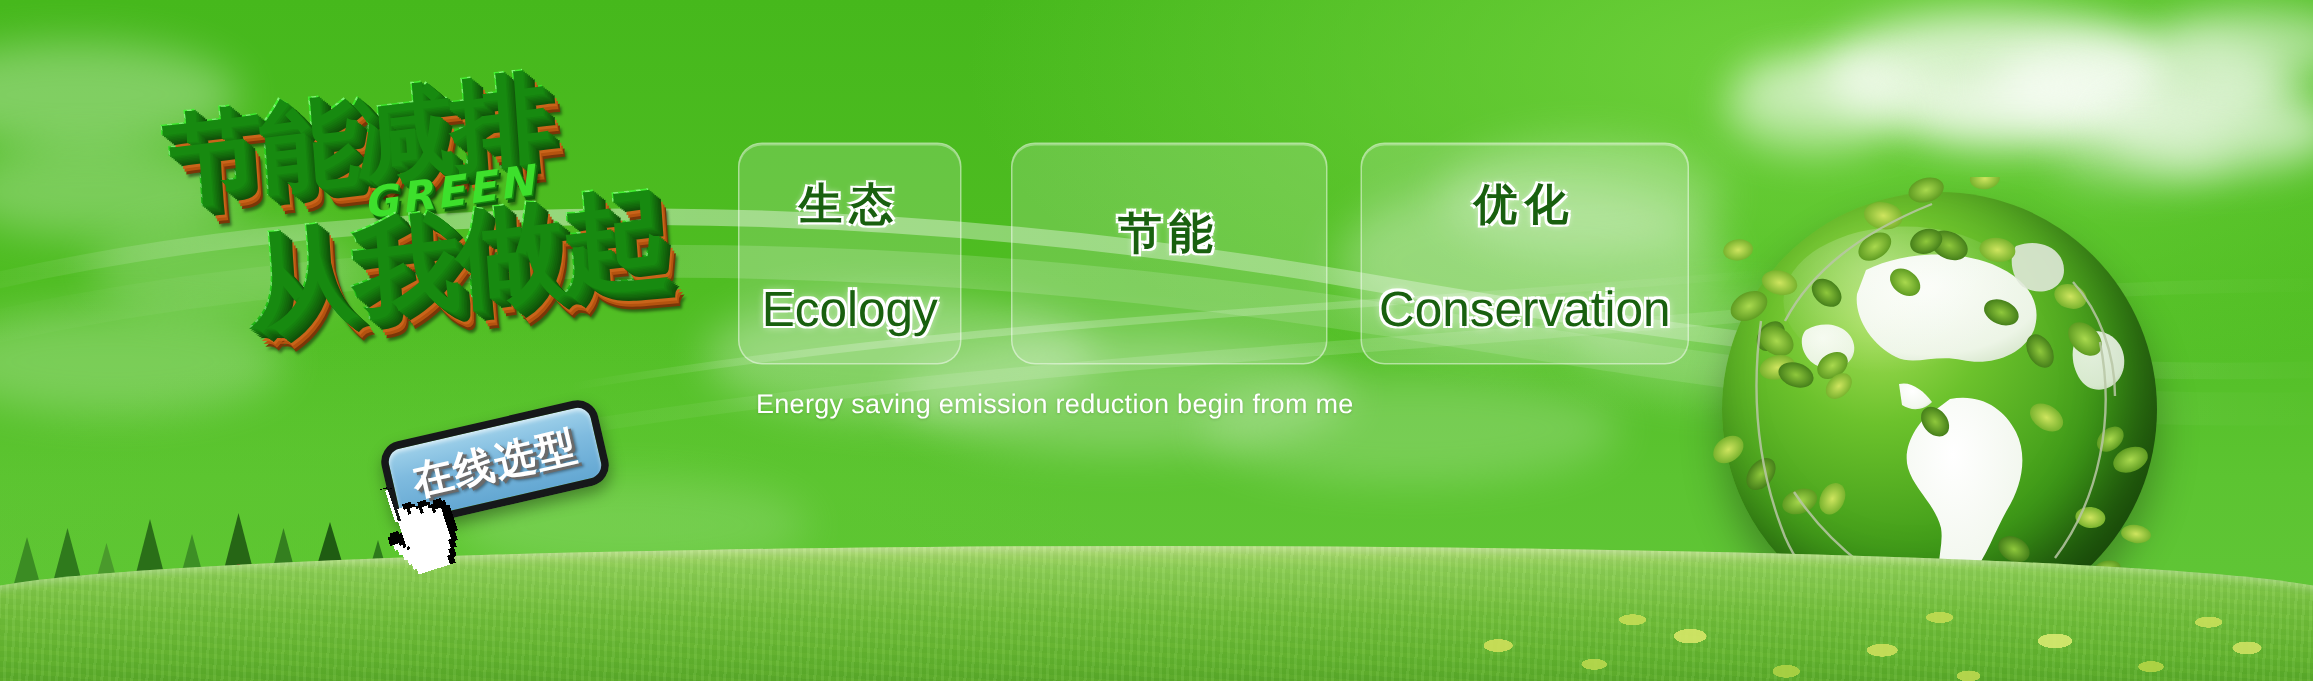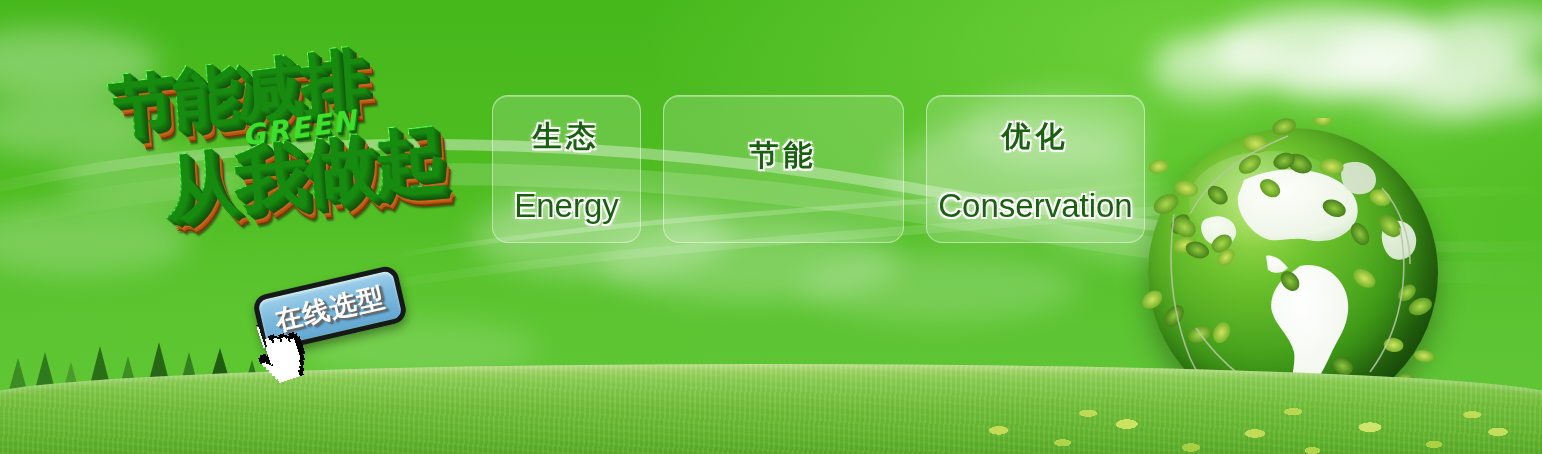--- a/index.html
+++ b/index.html
@@ -194,21 +194,21 @@
     border-radius:16px;
     background:rgba(255,255,255,.16);
     border:1px solid rgba(255,255,255,.45);
     box-shadow:inset 0 1px 0 rgba(255,255,255,.35);
     display:flex; flex-direction:column;
     align-items:center; justify-content:center;
     padding:10px 0 6px;
     cursor:pointer;
   }
   .fbox:nth-child(1){ width:149px;text-align:right; }
-  .fbox:nth-child(2){ width:241px; }
+  .fbox:nth-child(2){ width:211px;margin-left:11px; }
   .fbox:nth-child(3){ width:219px; }
 
   .f-cn{
     font-family:"DejaVu Sans", sans-serif;
     font-size:29px; font-weight:bold;
     color:#19600f; letter-spacing:5px;
     margin-bottom:30px;
     text-shadow:
       -1.6px -1.6px 0 #fff, 1.6px -1.6px 0 #fff,
       -1.6px 1.6px 0 #fff, 1.6px 1.6px 0 #fff,
@@ -468,25 +468,26 @@
       <g transform="rotate(-18 20 19)">
         <path d="M12 2 h3 v1 h1 v10 h1 v-3 h1 v-1 h3 v1 h1 v1 h1 v-1 h3 v1 h1 v1 h1 v-1 h3 v1 h1 v2 h1 v9 h-1 v3 h-1 v2 h-1 v3 h-1 v2 h-13 v-2 h-1 v-2 h-1 v-2 h-1 v-2 h-1 v-2 h-1 v-2 h-1 v-3 h1 v-1 h3 v1 h1 v1 h1 v-16 h1 z" fill="#000000"></path>
         <path d="M13 3 h1 v11 h2 v-4 h2 v1 h1 v2 h1 v-2 h2 v1 h1 v2 h1 v-2 h2 v1 h1 v2 h1 v-1 h2 v11 h-1 v3 h-1 v2 h-1 v3 h-11 v-2 h-1 v-2 h-1 v-2 h-1 v-2 h-1 v-2 h-1 v-2 h2 v1 h1 v1 h1 v1 h1 v-1 h-1 v-20 z" fill="#ffffff"></path>
       </g>
     </svg>
   </div>
 
   <div class="features">
     <div class="fbox">
       <div class="f-cn">生态</div>
-      <div class="f-en">Energy</div>
+      <div class="f-en">Ecology</div>
     </div>
     <div class="fbox">
       <div class="f-cn">节能</div>
     </div>
     <div class="fbox">
       <div class="f-cn">优化</div>
       <div class="f-en">Conservation</div>
     </div>
   </div>
 
+  <div class="tagline">Energy saving emission reduction begin from me</div>
 
 </div>
 
 </body></html>

